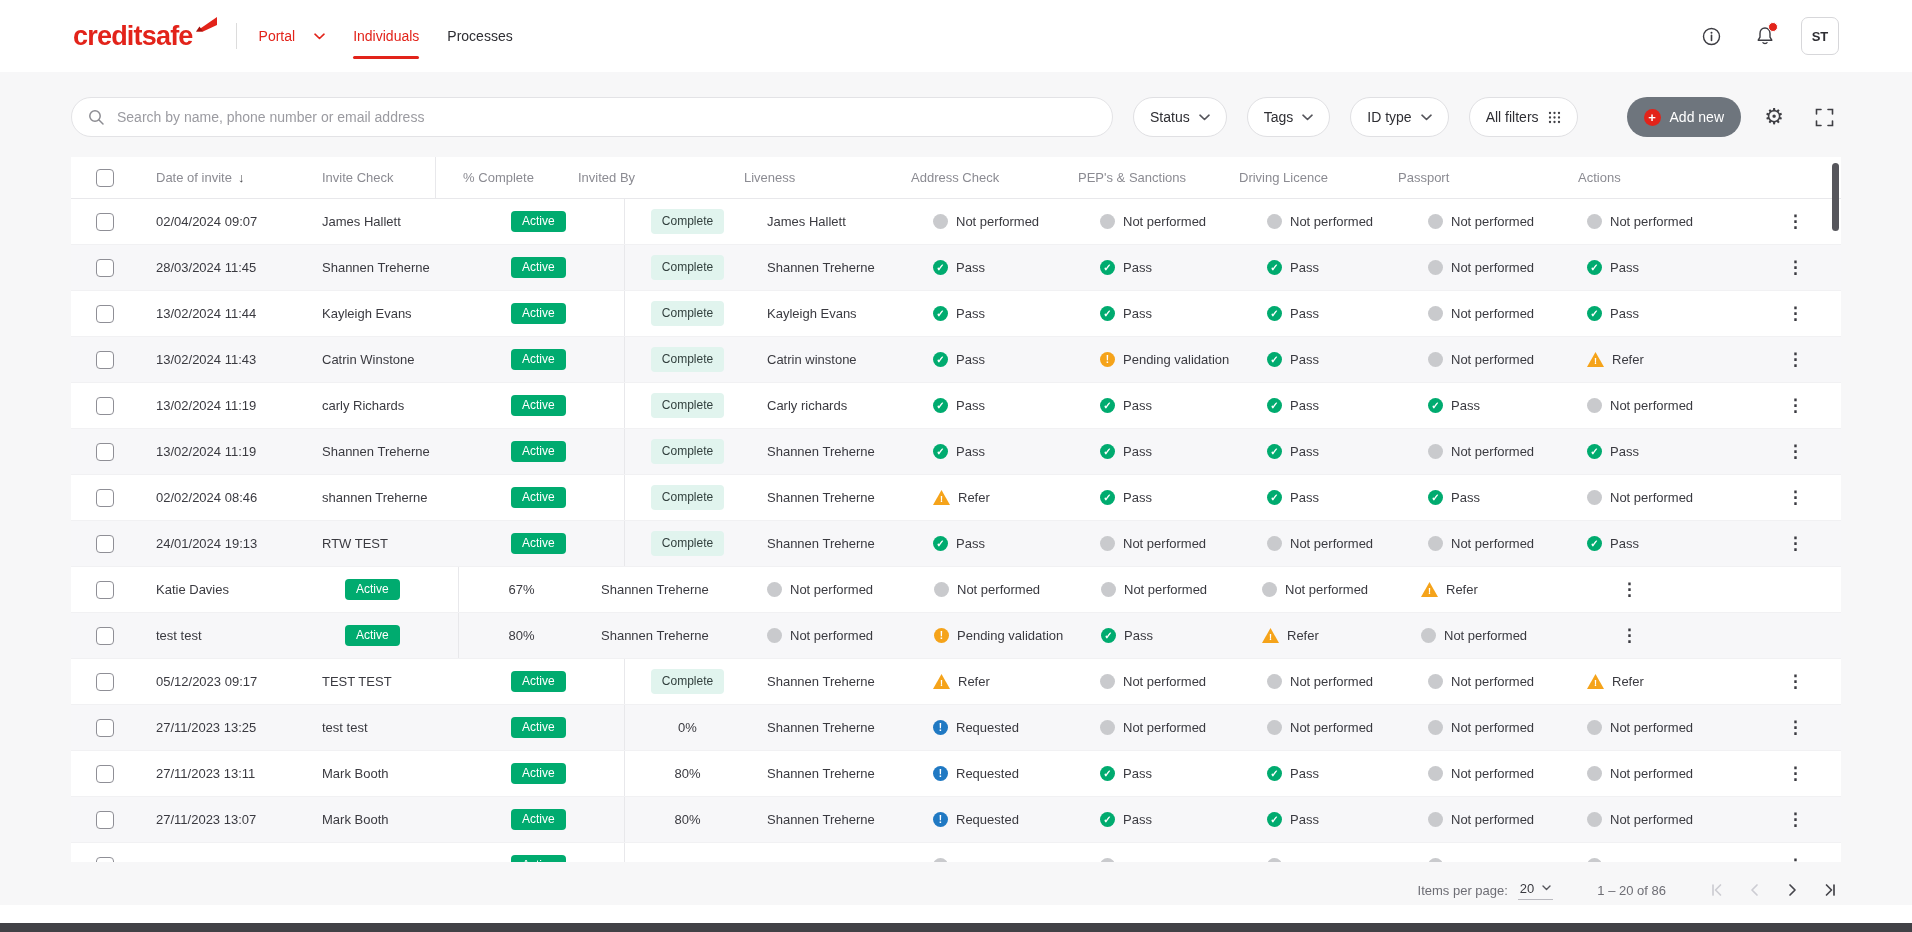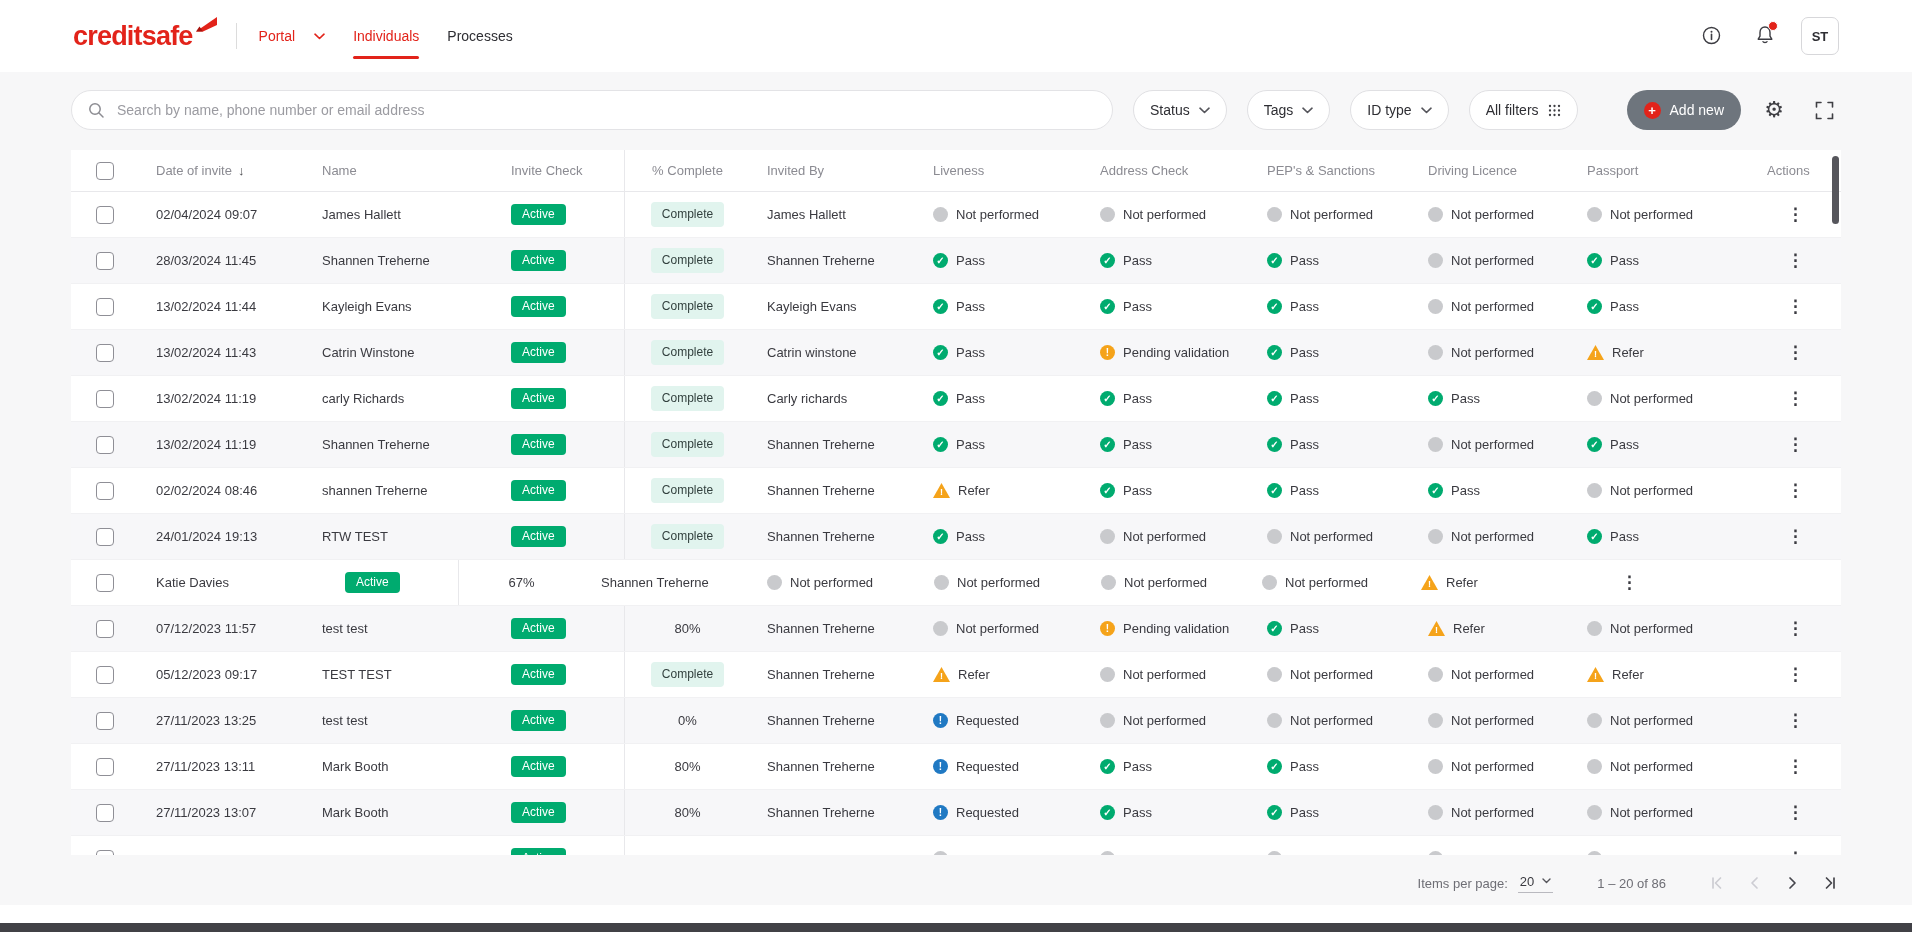--- a/index.html
+++ b/index.html
@@ -9,28 +9,28 @@
   
   .topbar{height:72px;background:#fff;display:flex;align-items:center;padding:0 73px;}
   .logo{display:flex;align-items:flex-start;cursor:pointer;}
   .logo-text{font-size:27px;font-weight:700;color:#e2231a;letter-spacing:-0.8px;line-height:1;}
   .logo-flag{margin-left:1px;transform:translateY(-7px);}
   .logo-divider{width:1px;height:26px;background:#dcdcdc;margin:0 22px 0 18px;}
   .nav{display:flex;align-items:center;gap:28px;height:72px;}
   .nav-item{display:flex;align-items:center;gap:19px;font-size:14px;color:#2e2e33;position:relative;height:100%;cursor:pointer;}
   .nav-item.red{color:#e2231a;}
   .nav-item.active::after{content:"";position:absolute;left:0;right:0;bottom:13px;height:3px;background:#e2231a;border-radius:2px;}
-  .header-right{margin-left:auto;display:flex;gap:18px;}
+  .header-right{margin-left:auto;display:flex;align-items:center;gap:18px;}
   .icon-btn{width:36px;height:36px;display:flex;align-items:center;justify-content:center;cursor:pointer;position:relative;}
   .badge-dot{position:absolute;top:4px;right:5px;width:10px;height:10px;background:#e2231a;border-radius:50%;border:1.5px solid #fff;}
   .avatar{width:38px;height:38px;border:1px solid #d7d7da;border-radius:7px;display:flex;align-items:center;justify-content:center;font-size:13px;font-weight:700;color:#2e2e33;background:#fff;cursor:pointer;}
 
   
   .content{background:#f7f7f8;height:833px;padding-top:18px;}
-  .inner{width:1770px;margin:0 auto;}
+  .inner{width:1770px;margin:7px auto;}
 
   
   .toolbar{display:flex;align-items:center;}
   .search{width:1042px;height:40px;background:#fff;border:1px solid #e3e3e6;border-radius:20px;display:flex;align-items:center;padding:0 16px;gap:10px;}
   .search input{border:none;outline:none;flex:1;font-size:14px;color:#3a3a40;background:transparent;font-family:"Liberation Sans",sans-serif;}
   .search input::placeholder{color:#9b9ba1;}
   .chip{height:40px;background:#fff;border:1px solid #e0e0e3;border-radius:20px;display:flex;align-items:center;gap:9px;padding:0 16px;font-size:14px;color:#2e2e33;margin-left:20px;cursor:pointer;white-space:nowrap;}
   .right-tools{margin-left:auto;display:flex;align-items:center;gap:16px;}
   .add-new{height:40px;border-radius:20px;background:#6e757d;color:#fff;display:flex;align-items:center;gap:9px;padding:0 17px;font-size:14px;cursor:pointer;white-space:nowrap;}
   .plus-icon{width:17px;height:17px;border-radius:50%;background:#e2231a;color:#fff;display:flex;align-items:center;justify-content:center;font-size:13px;font-weight:700;line-height:1;}
@@ -198,23 +198,20 @@
 
       <div class="table-card">
         <div class="thead">
           <div class="th c-check">
               <span class="cb"></span>
             </div>
           <div class="th c-date">
             <span>Date of invite</span>
             <span class="sort-arrow"></span>
           </div>
-          <div class="th c-name">
-              <span>Name</span>
-            </div>
           <div class="th c-invite">
               <span>Invite Check</span>
             </div>
           <div class="th c-complete">
               <span>% Complete</span>
             </div>
           <div class="th c-invitedby">
               <span>Invited By</span>
             </div>
           <div class="th c-liveness">
@@ -575,21 +572,20 @@
     </div>
     <div class="td c-actions">
       <span class="kebab"></span>
     </div>
   </div>
 
   <div class="tr alt">
     <div class="td c-check">
                 <span class="cb"></span>
               </div>
-    <div class="td c-date">07/12/2023 11:57</div>
     <div class="td c-name">test test</div>
     <div class="td c-invite">
       <span class="pill-active">Active</span>
     </div>
     <div class="td c-complete">
       <span class="complete-val">80%</span>
     </div>
     <div class="td c-invitedby">Shannen Treherne</div>
     <div class="td c-liveness">
       <span class="status-icon icon-not"></span>

